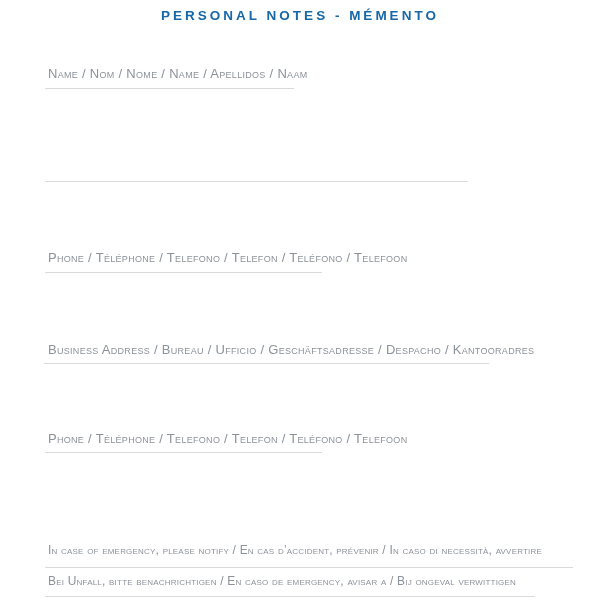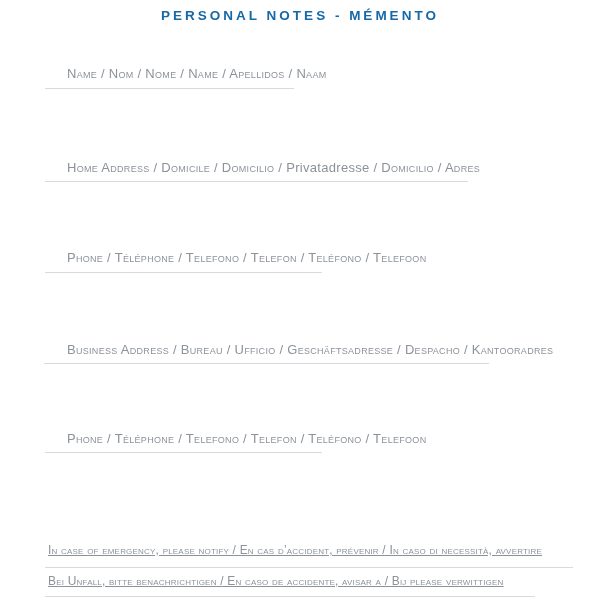--- a/index.html
+++ b/index.html
@@ -28,64 +28,61 @@
     line-height: 17px;
   }
   .field-label {
     position: absolute;
     left: 48px;
     color: #8c929a;
     font-size: 13px;
     font-variant: small-caps;
     letter-spacing: 0.3px;
     white-space: nowrap;
-    margin-left: 19px;
   }
   .field-label .normal-case {
     font-variant: normal;
   }
   .emergency-label {
     position: absolute;
     left: 48px;
     color: #8c929a;
     font-size: 12px;
     font-variant: small-caps;
     letter-spacing: 0.2px;
     white-space: nowrap;
-    text-decoration: underline;
   }
   .rule {
     position: absolute;
     height: 0;
     border-top: 1.5px solid #d8dadd;
   }
 </style>
 </head>
 <body>
 
 <div class="page">
 
   <div class="title">
     <div>PERSONAL NOTES - MÉMENTO</div>
   </div>
 
   <div class="field-label" style="top: 66px;">Name / Nom / Nome / Name / Apellidos / Naam</div>
   <div class="rule" style="top: 88px; left: 45px; width: 249px;"></div>
 
-  <div class="field-label" style="top: 160px;"><span>Home Address / Domicile / Domicilio / </span><span class="normal-case">Privatadresse</span><span> / Domicilio / Adres</span></div>
   <div class="rule" style="top: 181px; left: 45px; width: 423px;"></div>
 
   <div class="field-label" style="top: 250px;">Phone / Téléphone / Telefono / Telefon / Teléfono / Telefoon</div>
   <div class="rule" style="top: 272px; left: 45px; width: 277px;"></div>
 
   <div class="field-label" style="top: 342px; text-align: right;">Business Address / Bureau / Ufficio / Geschäftsadresse / Despacho / Kantooradres</div>
   <div class="rule" style="top: 363px; left: 44px; width: 445px;"></div>
 
   <div class="field-label" style="top: 431px;">Phone / Téléphone / Telefono / Telefon / Teléfono / Telefoon</div>
   <div class="rule" style="top: 452px; left: 45px; width: 277px;"></div>
 
   <div class="emergency-label" style="top: 543px;">In case of emergency, please notify / En cas d’accident, prévenir / In caso di necessità, avvertire</div>
   <div class="rule" style="top: 567px; left: 45px; width: 528px;"></div>
 
-  <div class="emergency-label" style="top: 574px;">Bei Unfall, bitte benachrichtigen / En caso de accidente, avisar a / Bij please verwittigen</div>
+  <div class="emergency-label" style="top: 574px;">Bei Unfall, bitte benachrichtigen / En caso de emergency, avisar a / Bij ongeval verwittigen</div>
   <div class="rule" style="top: 596px; left: 45px; width: 490px;"></div>
 
 </div>
 
 </body></html>

